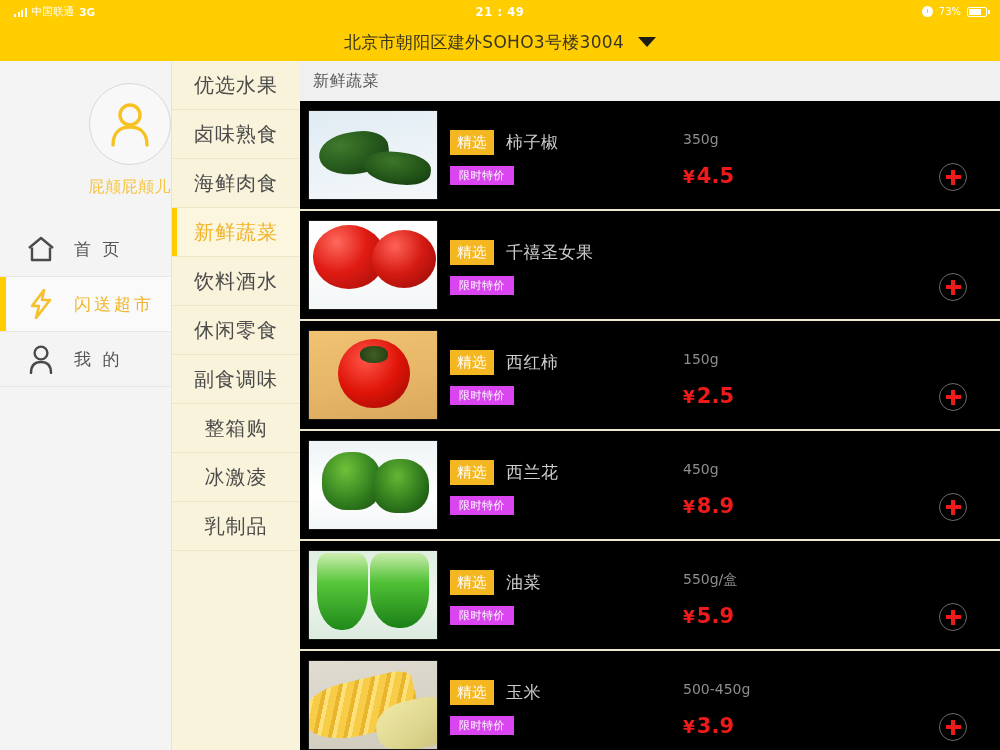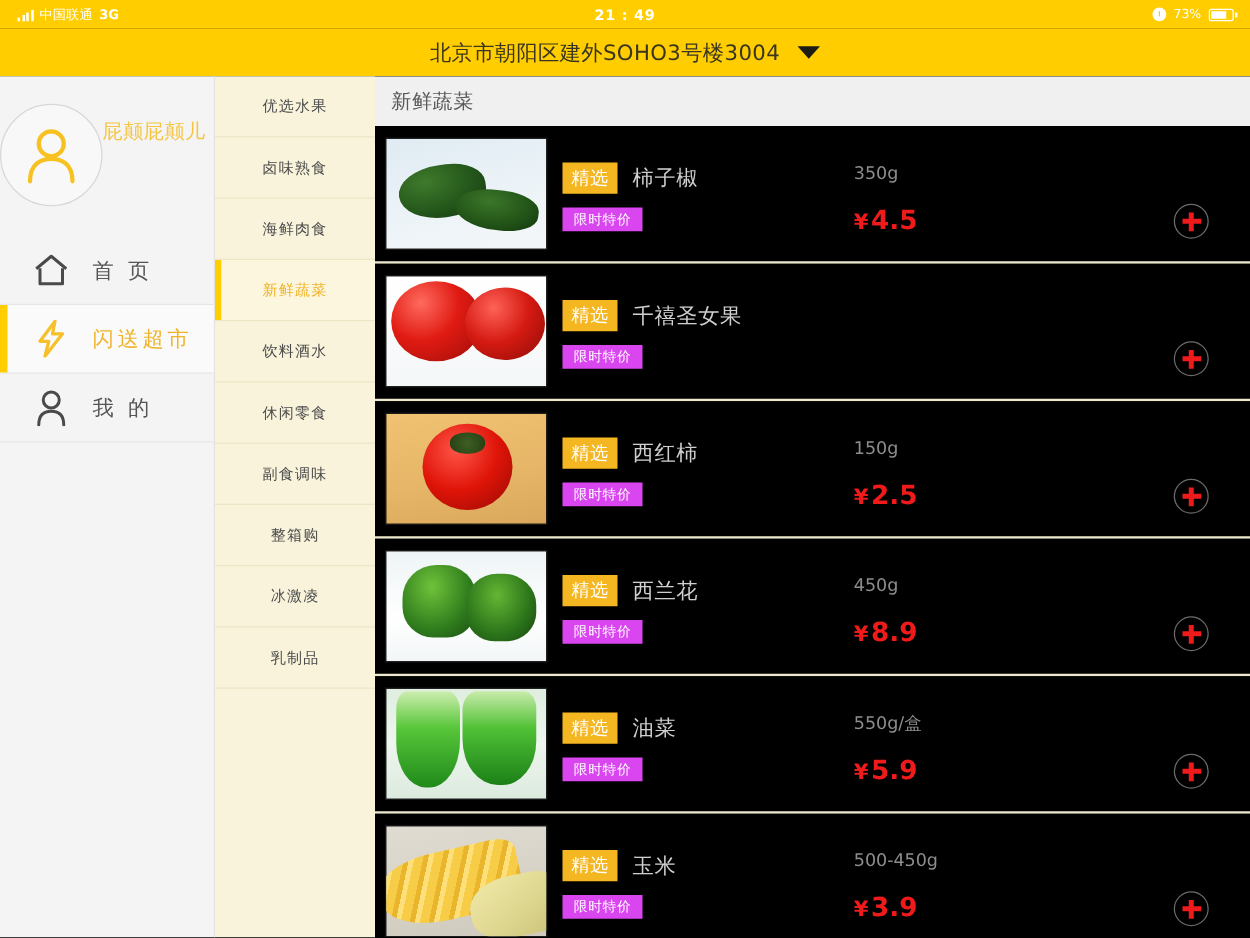--- a/index.html
+++ b/index.html
@@ -63,21 +63,21 @@
     width: 0; height: 0; border-left: 9px solid transparent;
     border-right: 9px solid transparent; border-top: 10px solid #1d1c14;
   }
 
   
   .sidebar {
     position: absolute; top: 61px; left: 0; width: 172px; height: 689px;
     background: #f4f4f4; border-right: 1px solid #e3e3e3;
   }
   .profile {
-    padding-top: 22px; display: flex; align-items: flex-start;
+    padding-top: 22px; display: flex; flex-direction: column; align-items: flex-end;
   }
   .avatar {
     width: 82px; height: 82px; border-radius: 50%;
     border: 1.5px solid #d8d8d8; background: #f8f8f8;
     display: flex; align-items: center; justify-content: center;
   }
   .uname {
     margin-top: 12px; font-size: 16px; color: #f5c542; letter-spacing: .5px;
   }
   .navlist { margin-top: 24px; }
@@ -96,21 +96,21 @@
   .nicon { width: 30px; height: 30px; display: flex; align-items: center; justify-content: center; }
 
   
   .catcol {
     position: absolute; top: 61px; left: 172px; width: 128px; height: 689px;
     background: #f8f3da; overflow: hidden;
   }
   .catitem {
     position: relative; height: 49px; display: flex; align-items: center;
     justify-content: center; border-bottom: 1px solid #ece5c6;
-    font-size: 12px; color: #4b4b4b; letter-spacing: 1px; cursor: pointer;
+    font-size: 20px; color: #4b4b4b; letter-spacing: 1px; cursor: pointer;
   }
   .catitem.active { background: #fbf6dd; color: #f0b429; }
   .catitem.active::before {
     content: ""; position: absolute; left: 0; top: 0;
     width: 5px; height: 100%; background: #ffcd00;
   }
 
   
   .panel {
     position: absolute; top: 61px; left: 300px; width: 700px; height: 689px;

